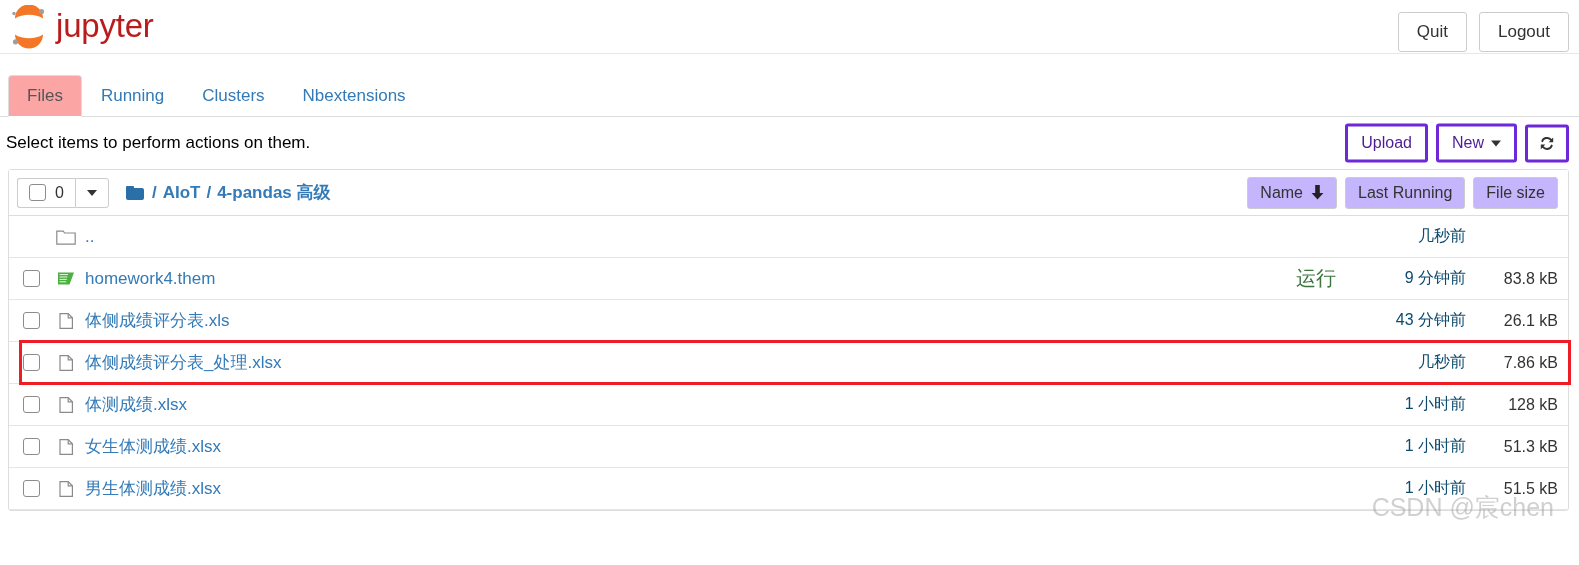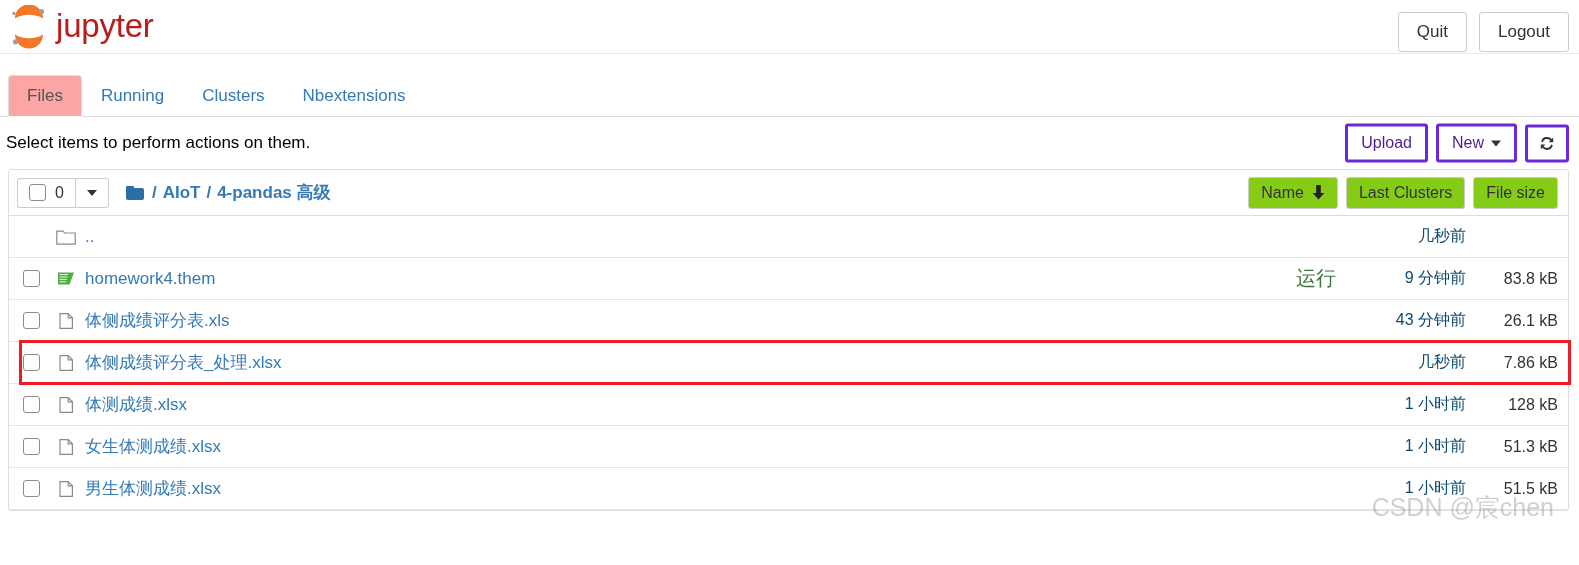--- a/index.html
+++ b/index.html
@@ -223,21 +223,21 @@
   }
   .sort-group {
     position: absolute;
     right: 10px; top: 50%;
     transform: translateY(-50%);
     display: flex;
     gap: 8px;
   }
   .sort-btn {
     border: 1px solid #ccc;
-    background: #84cc16;
+    background: #c4b5fd;
     border-radius: 3px;
     font-size: 16px;
     color: #333;
     padding: 6px 12px;
     cursor: pointer;
     display: flex;
     align-items: center;
     gap: 8px;
     white-space: nowrap;
   }
@@ -395,21 +395,21 @@
       <a>4-pandas 高级</a>
     </div>
 
     <div class="sort-group">
       <button class="sort-btn">
         <span>Name</span>
         <svg width="13" height="15" viewBox="0 0 13 15">
           <path d="M4.2 0 H8.8 V8 H12.4 L6.5 14.4 L0.6 8 H4.2 Z" fill="#222"></path>
         </svg>
       </button>
-      <button class="sort-btn">Last Clusters</button>
+      <button class="sort-btn">Last Running</button>
       <button class="sort-btn">File size</button>
     </div>
   </div>
 
   <div class="row">
     <div class="cb-cell"></div>
     <div class="icon-cell">
       <svg class="ico" width="20" height="17" viewBox="0 0 20 17">
         <path d="M0.8 3.2 H7.2 L8.6 5 H19.2 V16.2 H0.8 Z" fill="#fff" stroke="#8a8a8a" stroke-width="1.2"></path>
       </svg>

